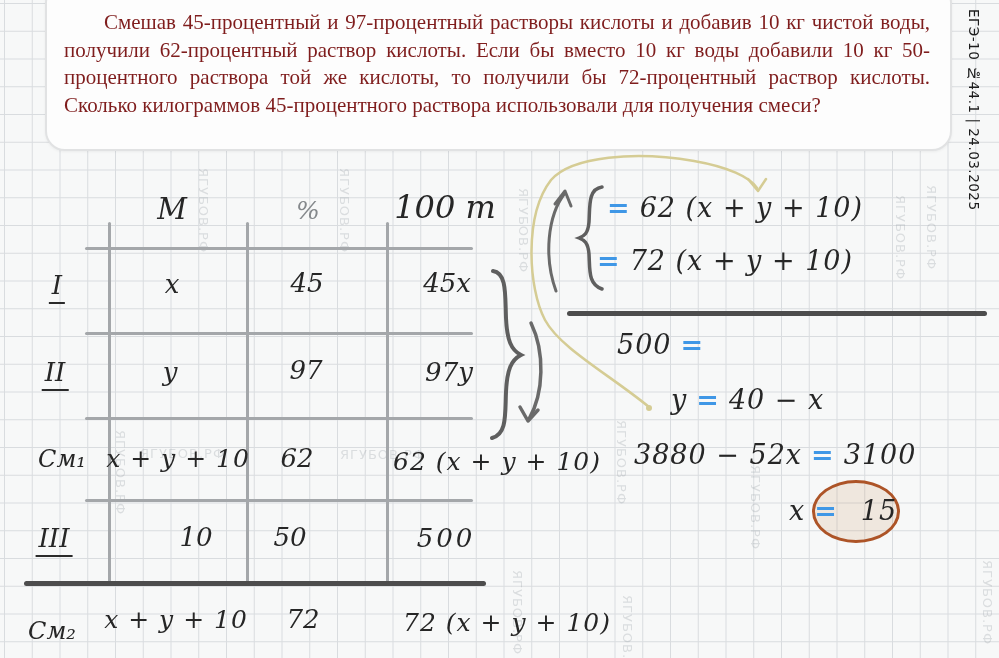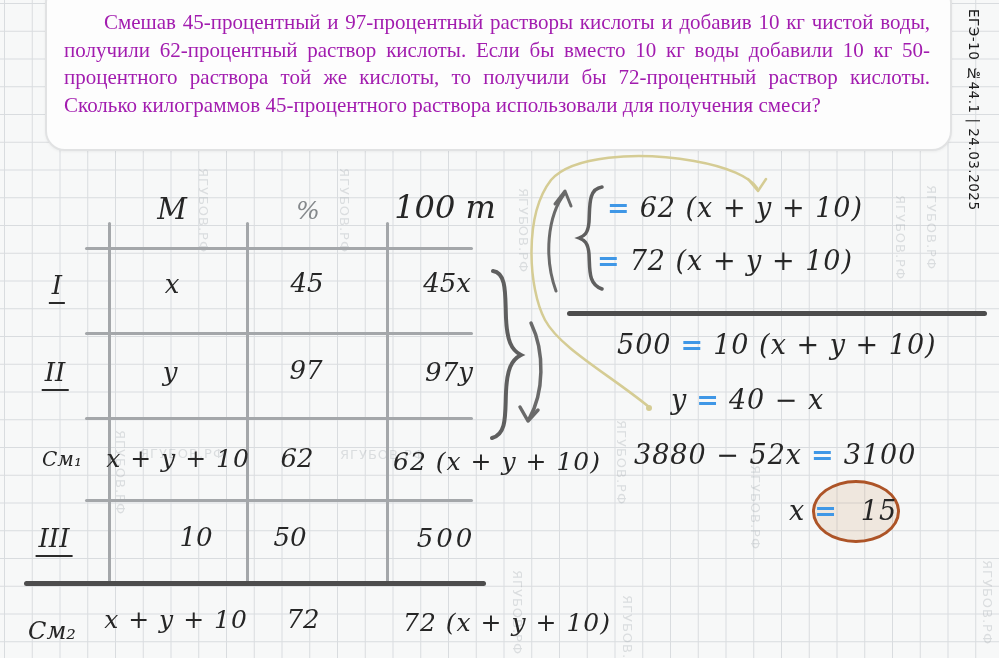--- a/index.html
+++ b/index.html
@@ -15,21 +15,21 @@
   }
   
   .problem-box{
     position:absolute;left:45px;top:-17px;width:907px;height:168px;
     background:#fdfdfd;border:2px solid #e1e2e3;border-radius:20px;
     box-sizing:border-box;padding:24px 20px 0 17px;
     box-shadow:0 1px 3px rgba(0,0,0,.05);
   }
   .problem-text{
     margin:0;font-family:"Liberation Serif",serif;font-size:21px;
-    line-height:27.5px;color:#a21caf;text-align:justify;text-indent:40px;
+    line-height:27.5px;color:#7f1d1d;text-align:justify;text-indent:40px;
   }
   
   .sidebar-label{
     position:absolute;left:966px;top:9px;writing-mode:vertical-rl;
     font-size:13.5px;color:#1c1c1c;letter-spacing:.5px;white-space:nowrap;
   }
   
   .wm{position:absolute;font-size:13px;letter-spacing:1px;
       color:rgba(145,152,158,.28);white-space:nowrap;}
   .wm-v{writing-mode:vertical-rl;}
@@ -104,21 +104,21 @@
   <span class="hw rlabel" style="left:57px;top:285px;"><span>I</span></span>
   <span class="hw" style="left:172px;top:284px;">x</span>
   <span class="hw" style="left:307px;top:283px;">45</span>
   <span class="hw" style="left:447px;top:283px;">45x</span>
 
   <span class="hw rlabel" style="left:55px;top:372px;"><span>II</span></span>
   <span class="hw" style="left:170px;top:372px;">y</span>
   <span class="hw" style="left:306px;top:370px;">97</span>
   <span class="hw" style="left:449px;top:372px;">97y</span>
 
-  <span class="hw" style="left:62px;top:459px;font-size:20px;">См₁</span>
+  <span class="hw" style="left:62px;top:459px;font-size:24px;">См₁</span>
   <span class="hw expr" style="left:178px;top:458px;">x + y + 10</span>
   <span class="hw" style="left:297px;top:458px;">62</span>
   <span class="hw expr" style="left:497px;top:461px;">62 (x + y + 10)</span>
 
   <span class="hw rlabel" style="left:54px;top:538px;"><span>III</span></span>
   <span class="hw" style="left:172px;top:537px;margin-left:24px;">10</span>
   <span class="hw" style="left:290px;top:537px;">50</span>
   <span class="hw" style="left:446px;top:538px;letter-spacing:3px;">500</span>
 
   <span class="hw" style="left:52px;top:631px;font-size:24px;">См₂</span>
@@ -150,21 +150,20 @@
     <span>62 (x + y + 10)</span>
   </div>
   <div class="eqrow" style="left:597px;top:245px;">
     <span class="eq-sign">=</span>
     <span>72 (x + y + 10)</span>
   </div>
 
   <div class="eqrow" style="left:617px;top:329px;">
     <span>500</span>
     <span class="eq-sign">=</span>
-    <span>10 (x + y + 10)</span>
   </div>
   <div class="eqrow" style="left:671px;top:384px;">
     <span>y</span>
     <span class="eq-sign">=</span>
     <span>40 − x</span>
   </div>
   <div class="eqrow" style="left:634px;top:439px;">
     <span>3880 − 52x</span>
     <span class="eq-sign">=</span>
     <span>3100</span>

